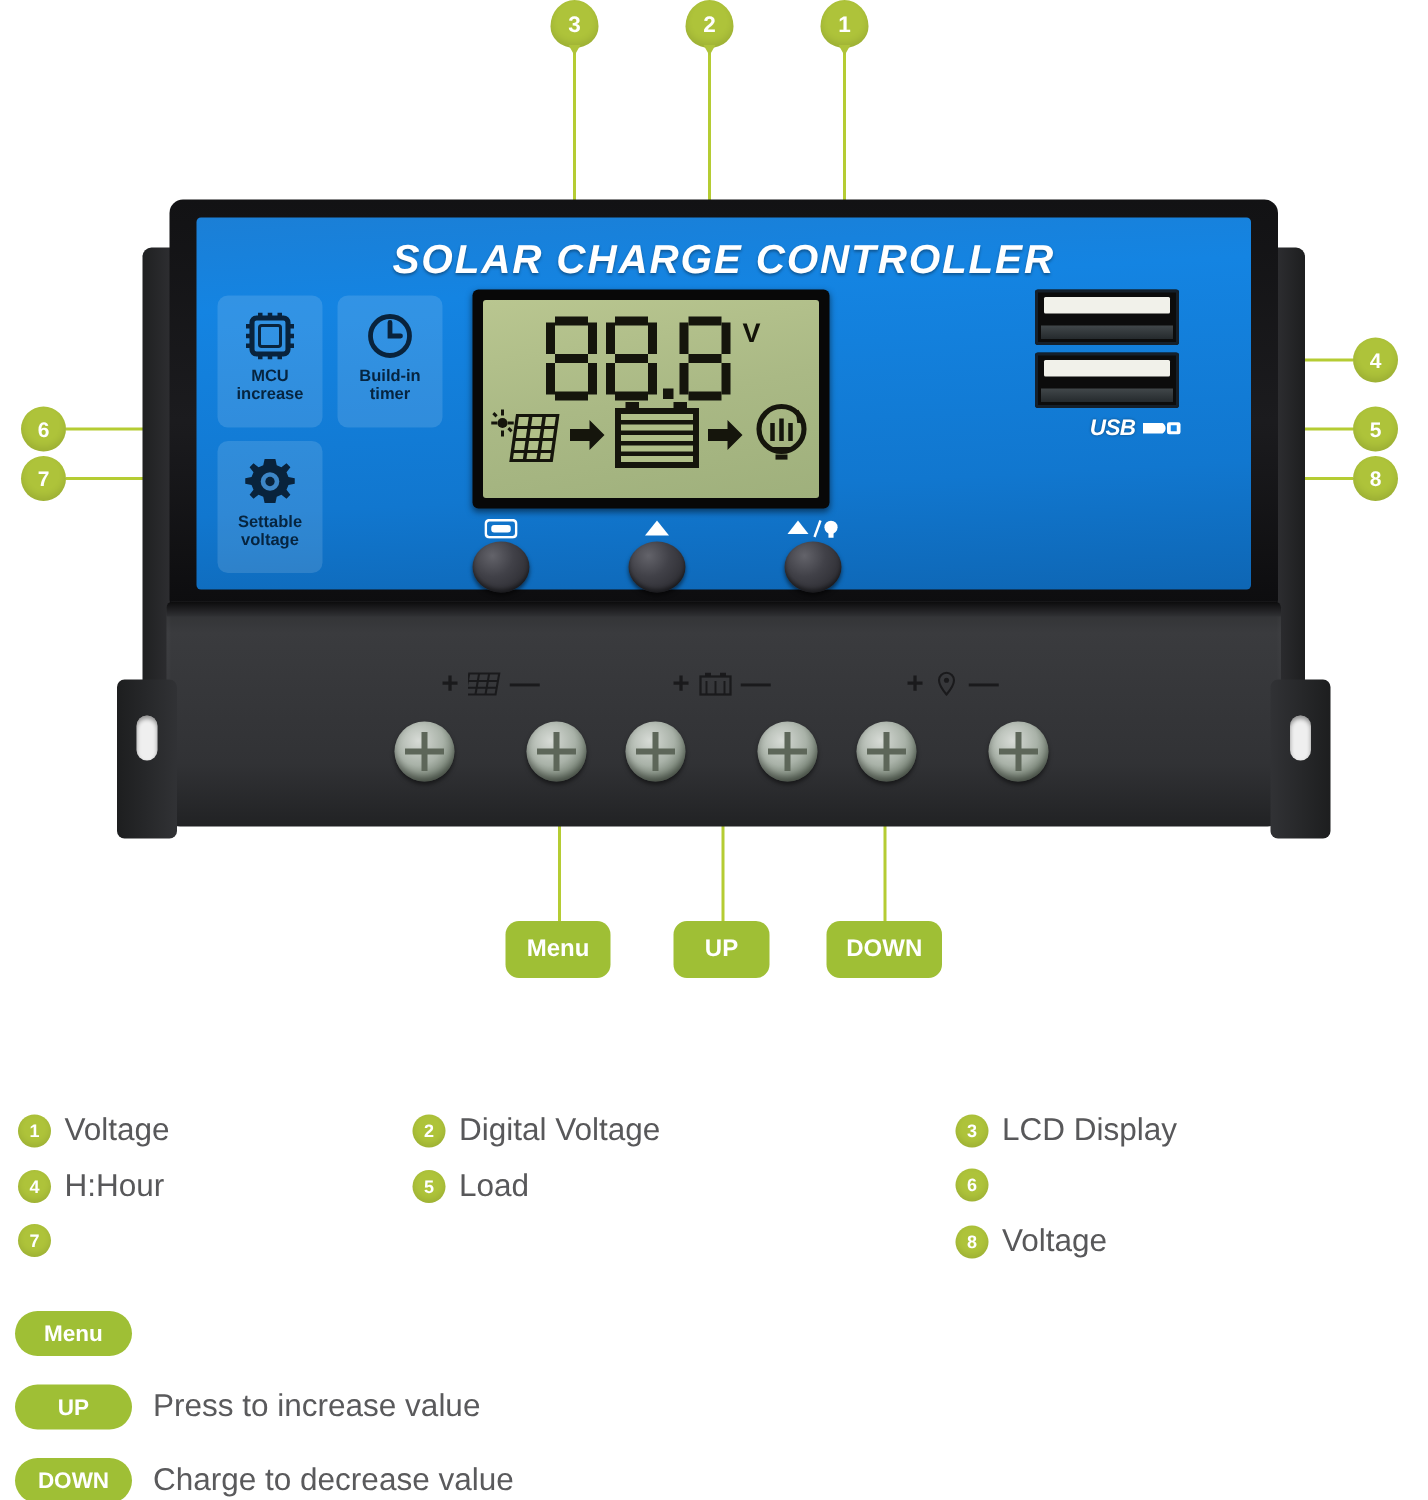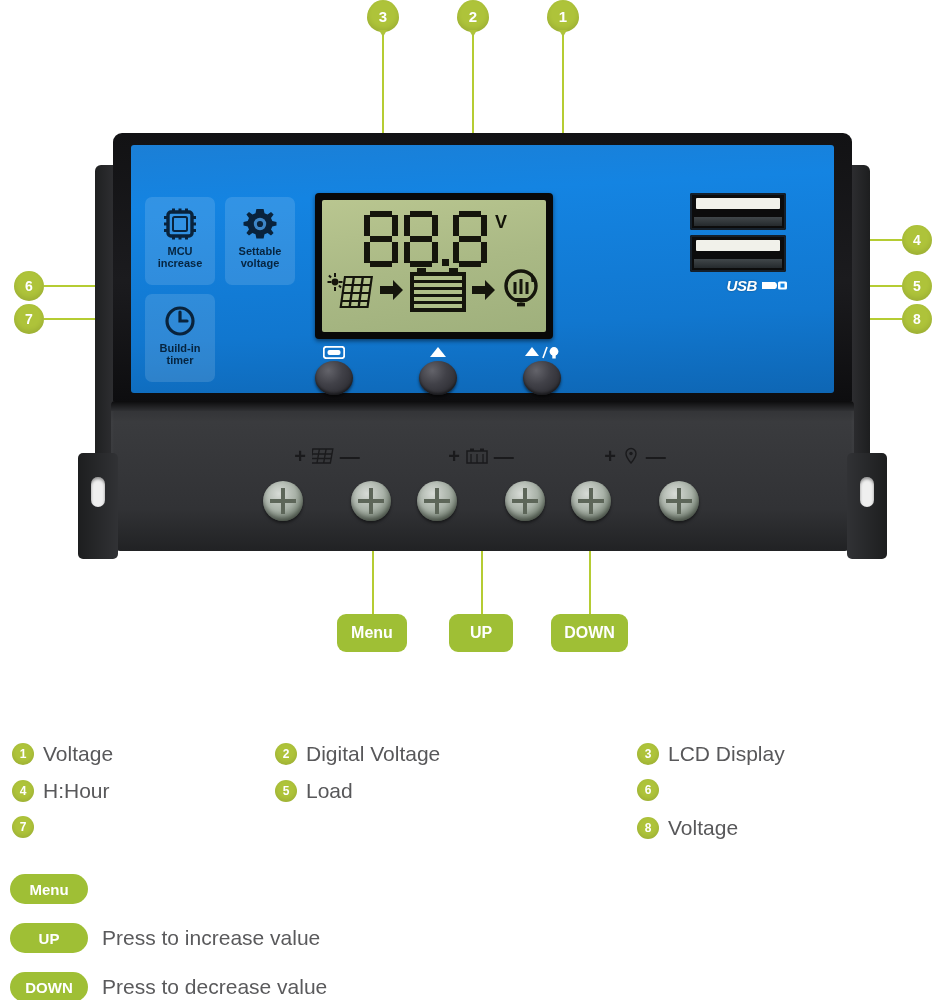--- a/index.html
+++ b/index.html
@@ -213,20 +213,21 @@
     </div>
     <div class="flange r">
       <div class="hole"></div>
     </div>
 
     <div class="shell">
 
       <div class="topbody">
         <div class="faceplate">
 
+          <div class="title">SOLAR CHARGE CONTROLLER</div>
 
           <div class="features">
 
             <div class="feat">
               <div class="fi">
                 <svg width="34" height="32" viewBox="0 0 34 32">
                   <rect x="5" y="4" width="24" height="24" rx="3" fill="none" stroke="#09233c" stroke-width="3.4"></rect>
                   <rect x="10" y="9" width="14" height="14" rx="1.5" fill="none" stroke="#09233c" stroke-width="2"></rect>
                   <g fill="#09233c">
                     <rect x="9" y="0.5" width="3" height="4"></rect>
@@ -246,43 +247,43 @@
               </div>
               <div class="ft">
                 <span>MCU</span><br>
                 <span>increase</span>
               </div>
             </div>
 
             <div class="feat">
               <div class="fi">
                 <svg width="34" height="32" viewBox="0 0 34 32">
+                  <circle cx="17" cy="16" r="13" fill="none" stroke="#09233c" stroke-width="3.2"></circle>
+                  <path d="M17 7 L17 16 L24 16" fill="none" stroke="#09233c" stroke-width="3.2" stroke-linecap="round"></path>
+                </svg>
+              </div>
+              <div class="ft">
+                <span>Build-in</span><br>
+                <span>timer</span>
+              </div>
+            </div>
+
+            <div class="feat">
+              <div class="fi">
+                <svg width="34" height="32" viewBox="0 0 34 32">
                   <g fill="#09233c">
                     <path d="M17 1 l3.6 0 .9 4.2 3.1 1.3 3.4-2.6 2.6 2.6-2.6 3.4 1.3 3.1 4.2.9 0 3.6 -4.2.9 -1.3 3.1 2.6 3.4 -2.6 2.6 -3.4-2.6 -3.1 1.3 -.9 4.2 -3.6 0 -3.6 0 -.9-4.2 -3.1-1.3 -3.4 2.6 -2.6-2.6 2.6-3.4 -1.3-3.1 -4.2-.9 0-3.6 4.2-.9 1.3-3.1 -2.6-3.4 2.6-2.6 3.4 2.6 3.1-1.3 .9-4.2z"></path>
                   </g>
                   <circle cx="17" cy="16" r="6.2" fill="#3d86c7"></circle>
                   <circle cx="17" cy="16" r="3.1" fill="#09233c"></circle>
                 </svg>
               </div>
               <div class="ft">
                 <span>Settable</span><br>
                 <span>voltage</span>
-              </div>
-            </div>
-
-            <div class="feat">
-              <div class="fi">
-                <svg width="34" height="32" viewBox="0 0 34 32">
-                  <circle cx="17" cy="16" r="13" fill="none" stroke="#09233c" stroke-width="3.2"></circle>
-                  <path d="M17 7 L17 16 L24 16" fill="none" stroke="#09233c" stroke-width="3.2" stroke-linecap="round"></path>
-                </svg>
-              </div>
-              <div class="ft">
-                <span>Build-in</span><br>
-                <span>timer</span>
               </div>
             </div>
 
 
           </div>
 
           <div class="lcdframe">
             <div class="lcd">
 
               <div class="segrow">
@@ -562,17 +563,17 @@
   <div class="instr">
     <div class="irow" style="left:10px;top:0px;">
       <span class="ipill">Menu</span>
     </div>
     <div class="irow" style="left:10px;top:49px;">
       <span class="ipill">UP</span>
       <span class="itxt">Press to increase value</span>
     </div>
     <div class="irow" style="left:10px;top:98px;">
       <span class="ipill">DOWN</span>
-      <span class="itxt">Press to decrease value</span>
+      <span class="itxt">Charge to decrease value</span>
     </div>
   </div>
 
 </div>
 
 </body></html>

